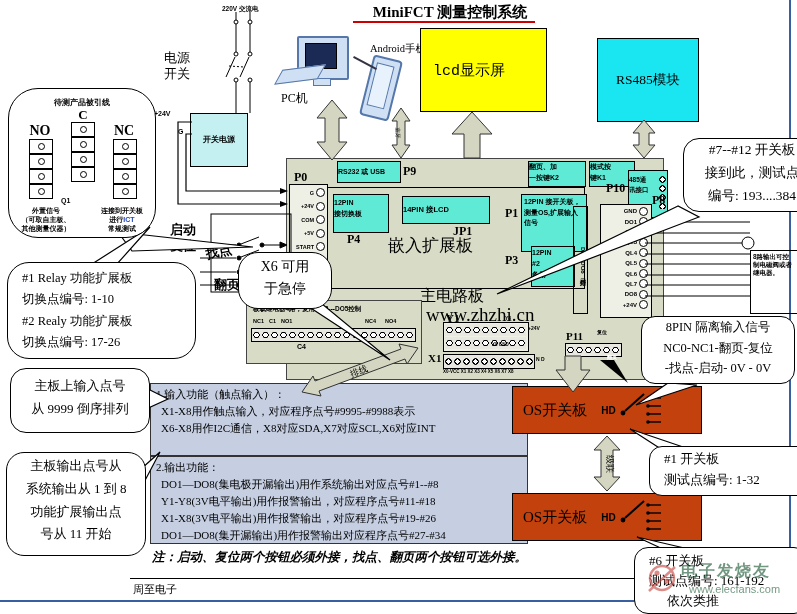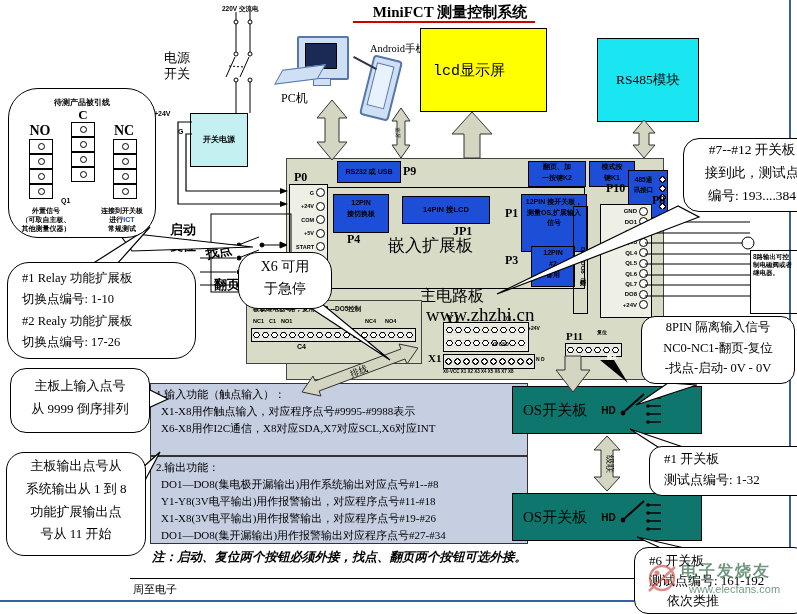--- a/index.html
+++ b/index.html
@@ -1,35 +1,35 @@
 <!DOCTYPE html>
 <html><head>
 <meta charset="utf-8">
 <style>
   html,body{margin:0;padding:0;background:#fff;}
   #page{position:relative;width:797px;height:614px;background:#fff;overflow:hidden;
         font-family:"Liberation Serif", serif;color:#000;}
   .abs{position:absolute;}
   .bubble{position:absolute;background:#fff;border:1.5px solid #000;z-index:6;}
   .board{background:#d8dcc6;border:1px solid #444;}
-  .wbox{background:#1d4ed8;border:1px solid #000;text-align:center;
+  .wbox{background:#5eead4;border:1px solid #000;
         font-family:"Liberation Sans", sans-serif;font-weight:bold;}
   .plabel{font-family:"Liberation Serif", serif;font-weight:bold;}
   .dots{background-image:radial-gradient(circle at 4.5px 50%,#fff 2.1px,#000 2.2px,#000 3.1px,rgba(0,0,0,0) 3.3px);
         background-size:9px 100%;background-repeat:repeat-x;border:1px solid #000;background-color:#e8e8e0;}
   .dotcol{background-image:radial-gradient(circle at 50% 4.5px,#fff 2.1px,#000 2.2px,#000 3.1px,rgba(0,0,0,0) 3.3px);
         background-size:100% 9px;background-repeat:repeat-y;}
   .prow{display:flex;align-items:center;justify-content:flex-end;gap:2px;}
   .pc-lbl{font-family:"Liberation Sans", sans-serif;font-weight:bold;font-size:5.5px;white-space:nowrap;}
   .circ{width:7px;height:7px;border:1px solid #000;border-radius:50%;background:#fff;flex:0 0 auto;}
   .term{width:22px;height:13px;border:1px solid #000;display:flex;align-items:center;justify-content:center;}
   .term:before{content:"";width:5px;height:5px;border:1px solid #000;border-radius:50%;}
   .tcol{display:flex;flex-direction:column;}
   .tiny{font-family:"Liberation Sans", sans-serif;font-weight:bold;font-size:7px;line-height:1.25;}
-  .os{position:absolute;background:#0f766e;border:1px solid #000;z-index:4;display:flex;align-items:center;}
+  .os{position:absolute;background:#c2410c;border:1px solid #000;z-index:4;display:flex;align-items:center;}
   .tblock{position:absolute;background:#c6cfe2;border:1px solid #333;z-index:2;
           font-size:11px;line-height:1.55;padding:2px 5px;}
   .blue{color:#2244bb;}
   svg text{font-family:"Liberation Sans", sans-serif;}
 </style>
 </head>
 <body>
 
 <div id="page">
 

